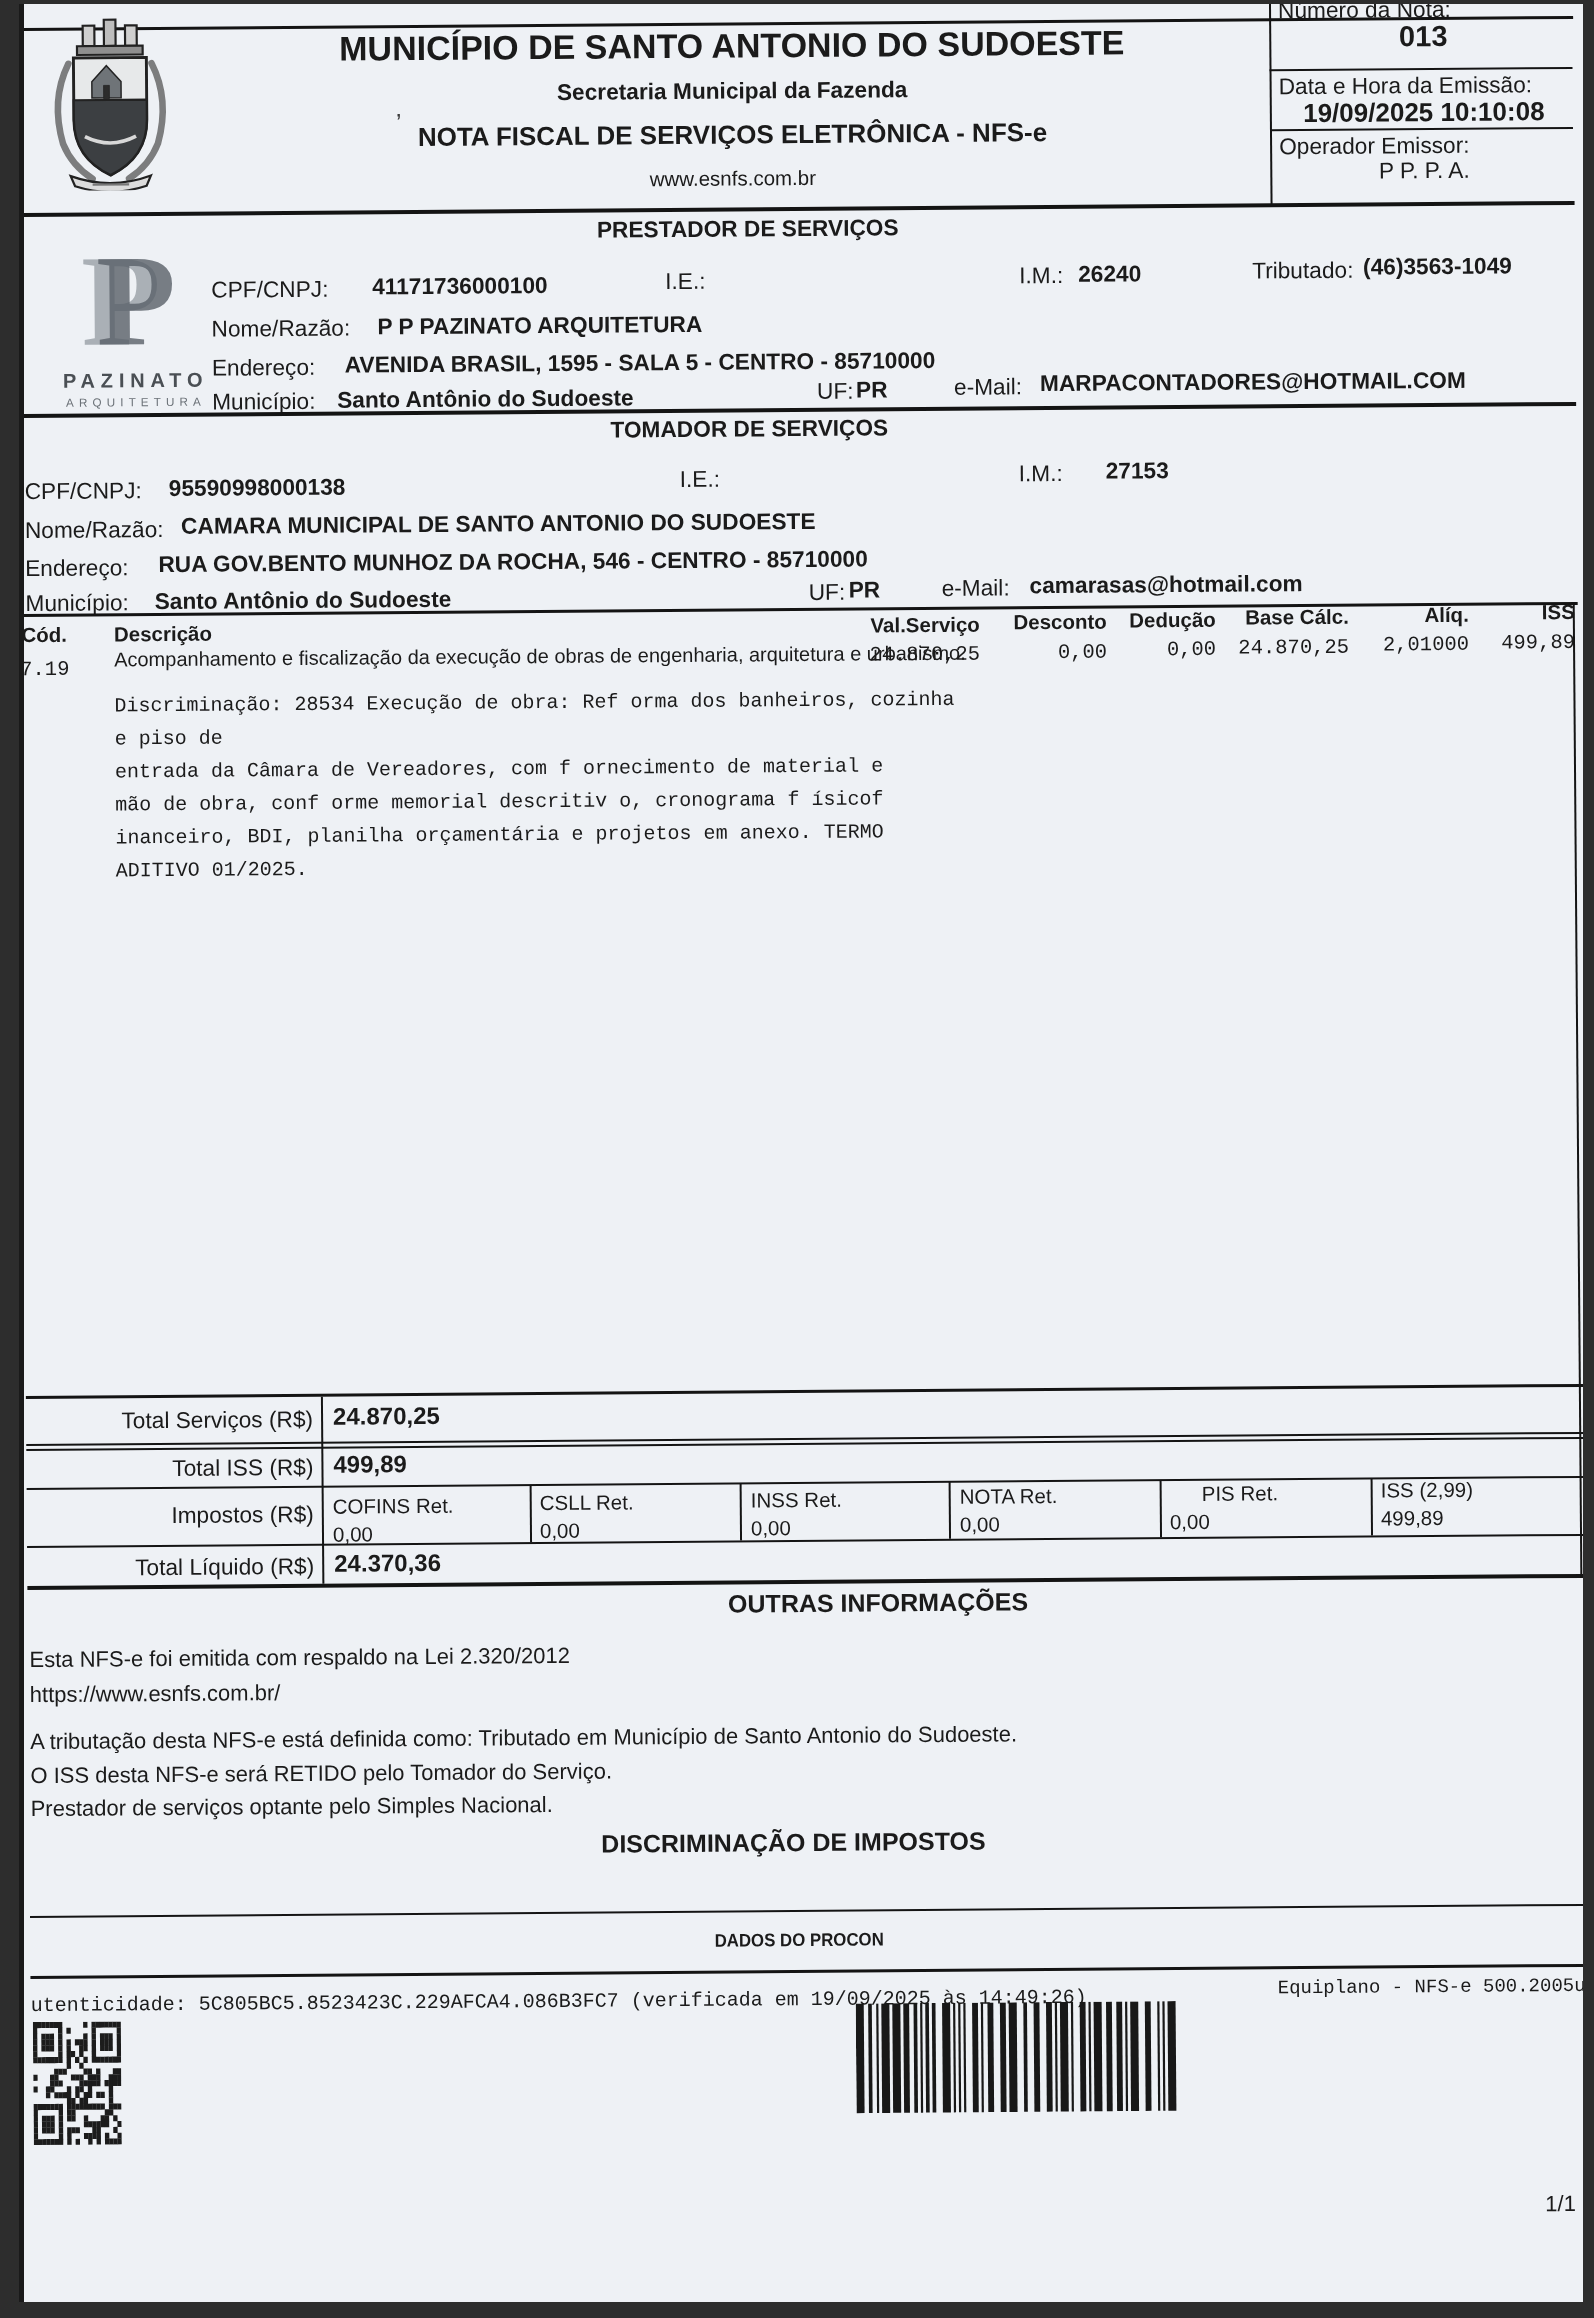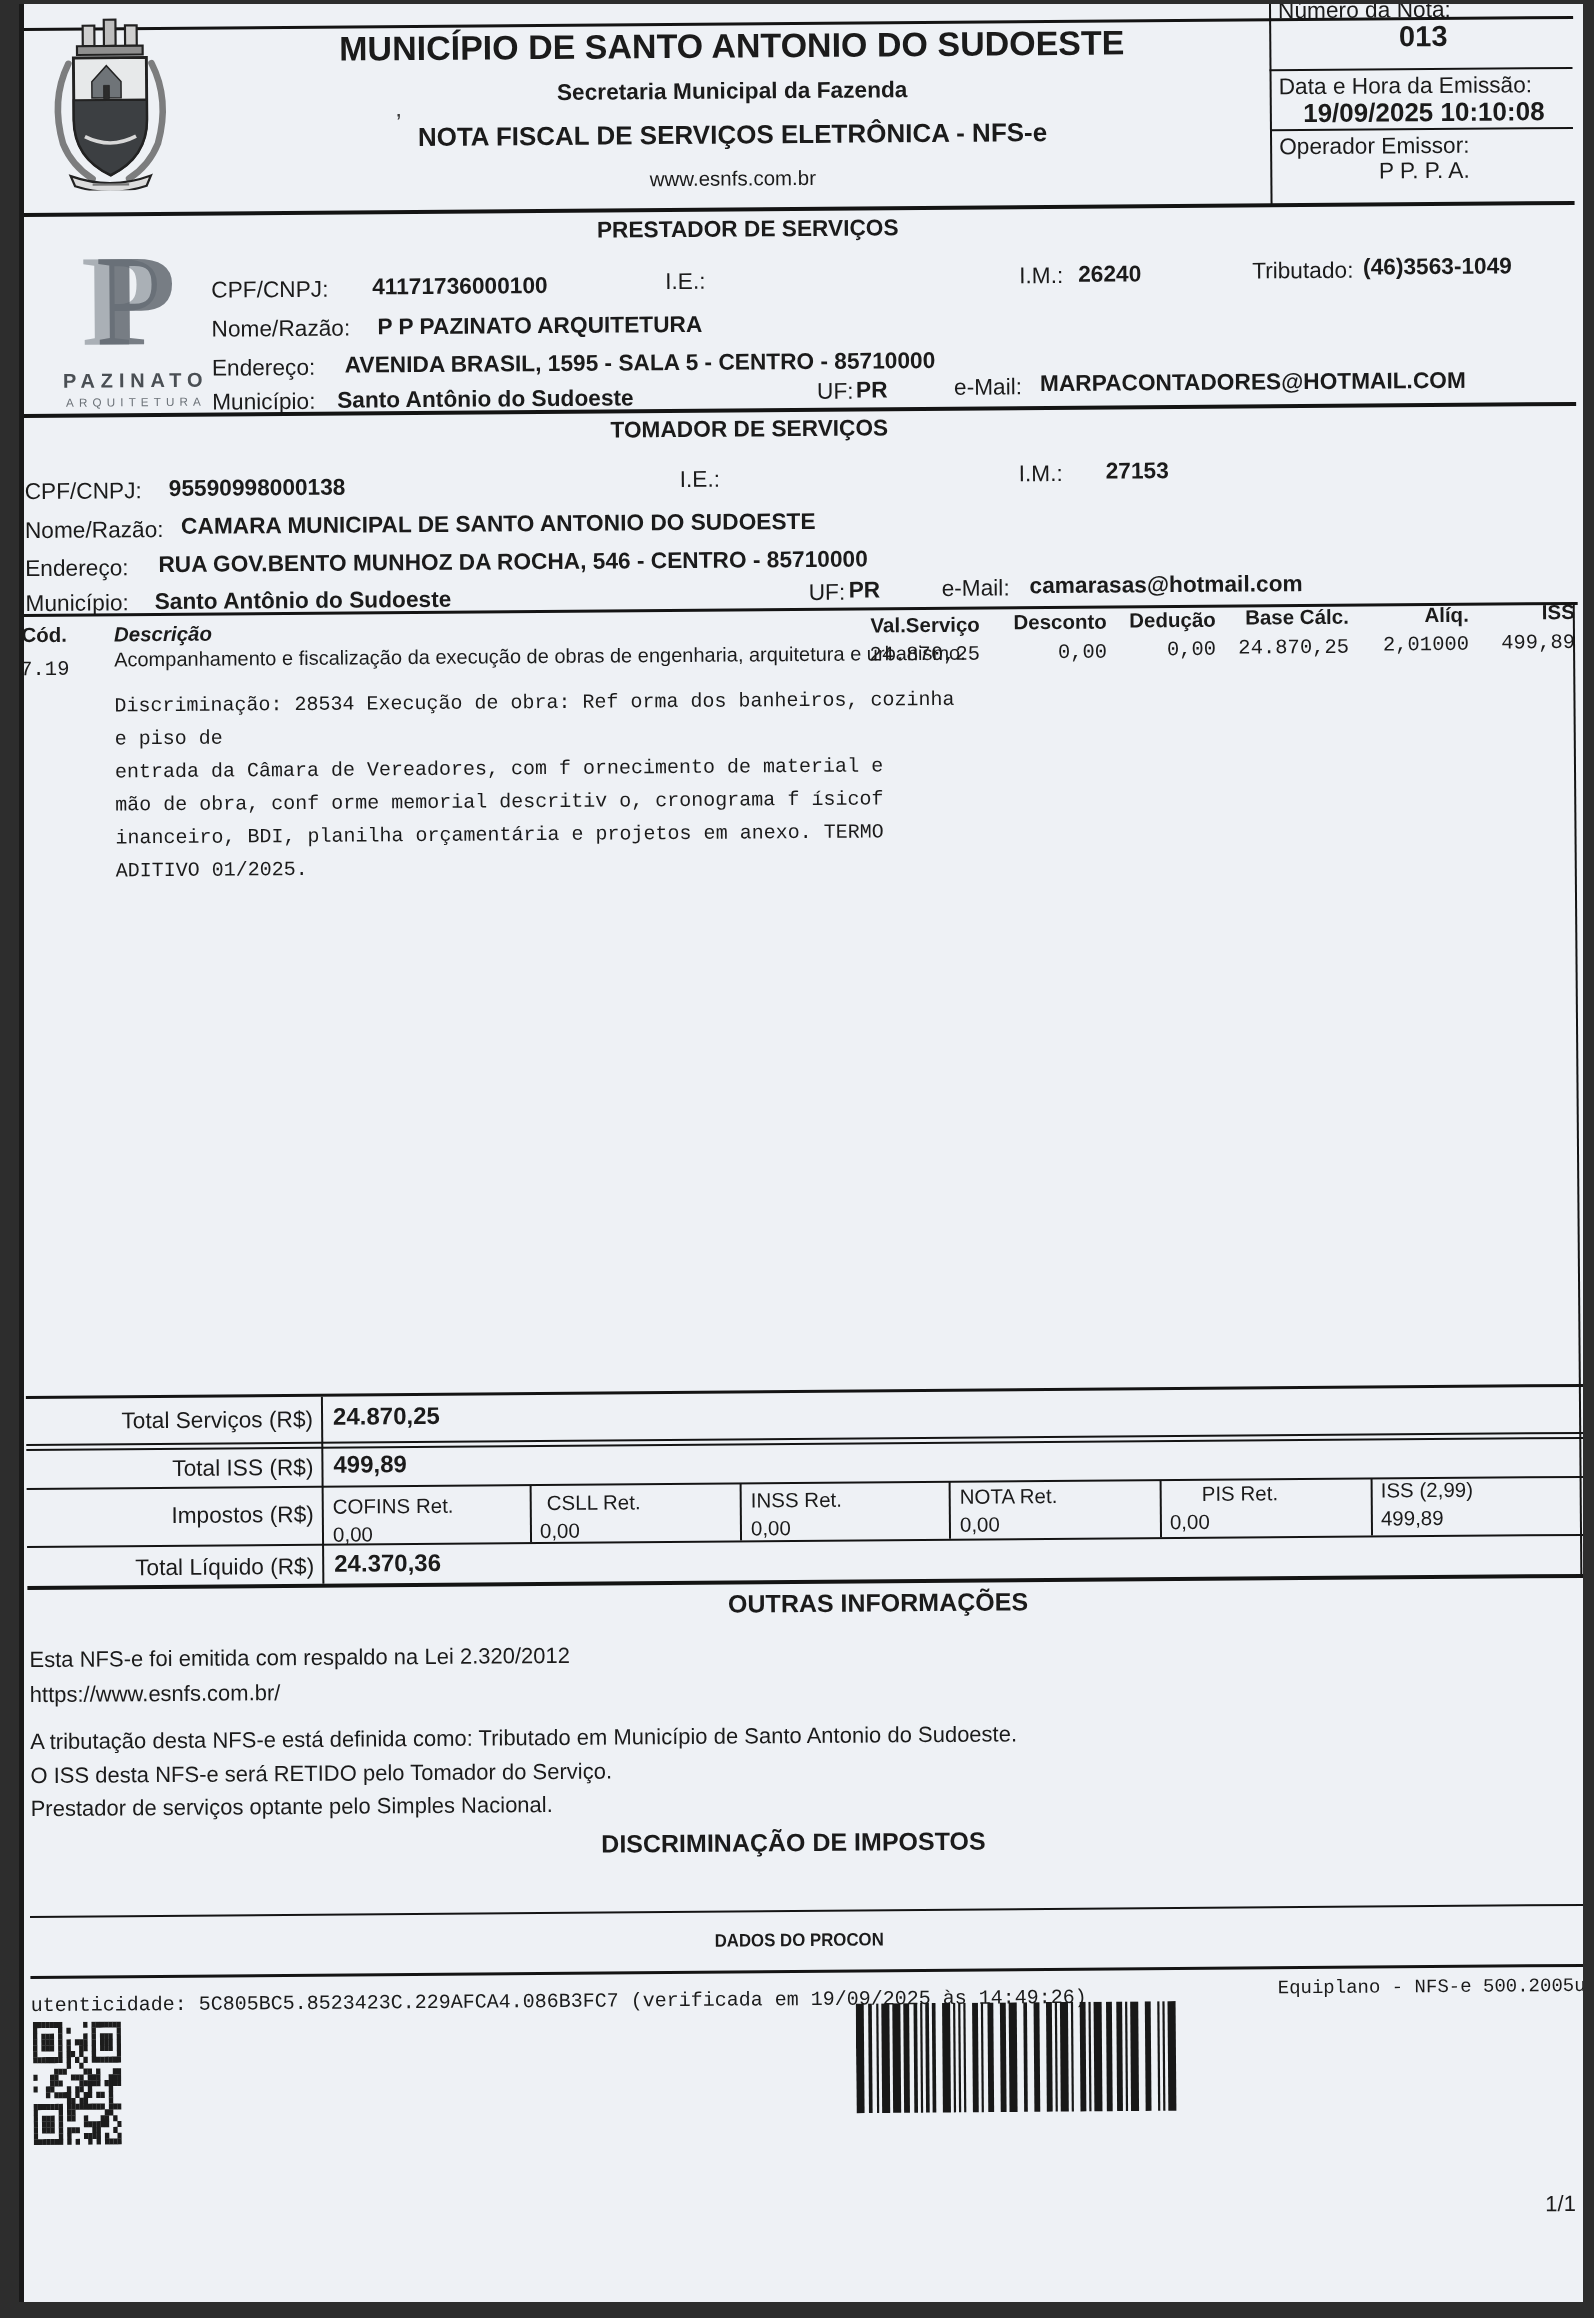--- a/index.html
+++ b/index.html
@@ -117,21 +117,21 @@
   <div class="a val" style="left:135px;top:579px;">Santo Antônio do Sudoeste</div>
   <div class="a lbl" style="left:789px;top:575px;">UF:</div>
   <div class="a val" style="left:829px;top:573px;">PR</div>
   <div class="a lbl" style="left:922px;top:572px;">e-Mail:</div>
   <div class="a val" style="left:1010px;top:570px;">camarasas@hotmail.com</div>
 
   <div class="hl" style="left:0;top:604px;width:1558px;height:2.9px;"></div>
   <div class="vl" style="left:1553px;top:604px;width:2.2px;height:972px;"></div>
 
   <div class="a th" style="left:1.5px;top:613px;">Cód.</div>
-  <div class="a th" style="left:94px;top:613px;font-style:italic;">Descrição</div>
+  <div class="a th" style="left:94px;top:613px;">Descrição</div>
   <div class="a th rt" style="left:814px;top:610px;width:146px;">Val.Serviço</div>
   <div class="a th rt" style="left:941px;top:608px;width:146px;">Desconto</div>
   <div class="a th rt" style="left:1050px;top:607px;width:146px;">Dedução</div>
   <div class="a th rt" style="left:1183px;top:605px;width:146px;">Base Cálc.</div>
   <div class="a th rt" style="left:1303px;top:604px;width:146px;">Alíq.</div>
   <div class="a th rt" style="left:1409px;top:602px;width:146px;">ISS</div>
 
   <div class="a num" style="left:0px;top:648px;">7.19</div>
   <div class="a" style="left:94px;top:639px;font-size:20px;">Acompanhamento e fiscalização da execução de obras de engenharia, arquitetura e urbanismo.</div>
   <div class="a num rt" style="left:814px;top:640px;width:146px;">24.870,25</div>
@@ -167,21 +167,21 @@
   <div class="a rt lbl" style="left:0;top:1493px;width:287px;">Impostos (R$)</div>
 
   <div class="vl" style="left:503px;top:1479px;width:1.5px;height:57px;"></div>
   <div class="vl" style="left:713px;top:1479px;width:1.5px;height:57px;"></div>
   <div class="vl" style="left:922px;top:1479px;width:1.5px;height:57px;"></div>
   <div class="vl" style="left:1133px;top:1479px;width:1.5px;height:57px;"></div>
   <div class="vl" style="left:1344px;top:1479px;width:1.5px;height:57px;"></div>
 
   <div class="a" style="left:306px;top:1487px;font-size:20.5px;">COFINS Ret.</div>
   <div class="a" style="left:306px;top:1515px;font-size:20.5px;">0,00</div>
-  <div class="a" style="left:513px;top:1485px;font-size:20.5px;margin-left:7px;">CSLL Ret.</div>
+  <div class="a" style="left:513px;top:1485px;font-size:20.5px;">CSLL Ret.</div>
   <div class="a" style="left:513px;top:1513px;font-size:20.5px;">0,00</div>
   <div class="a" style="left:724px;top:1484px;font-size:20.5px;">INSS Ret.</div>
   <div class="a" style="left:724px;top:1512px;font-size:20.5px;">0,00</div>
   <div class="a" style="left:933px;top:1482px;font-size:20.5px;">NOTA Ret.</div>
   <div class="a" style="left:933px;top:1510px;font-size:20.5px;">0,00</div>
   <div class="a" style="left:1175px;top:1481px;font-size:20.5px;">PIS Ret.</div>
   <div class="a" style="left:1143px;top:1509px;font-size:20.5px;">0,00</div>
   <div class="a" style="left:1354px;top:1479px;font-size:20.5px;">ISS (2,99)</div>
   <div class="a" style="left:1354px;top:1507px;font-size:20.5px;">499,89</div>
 

